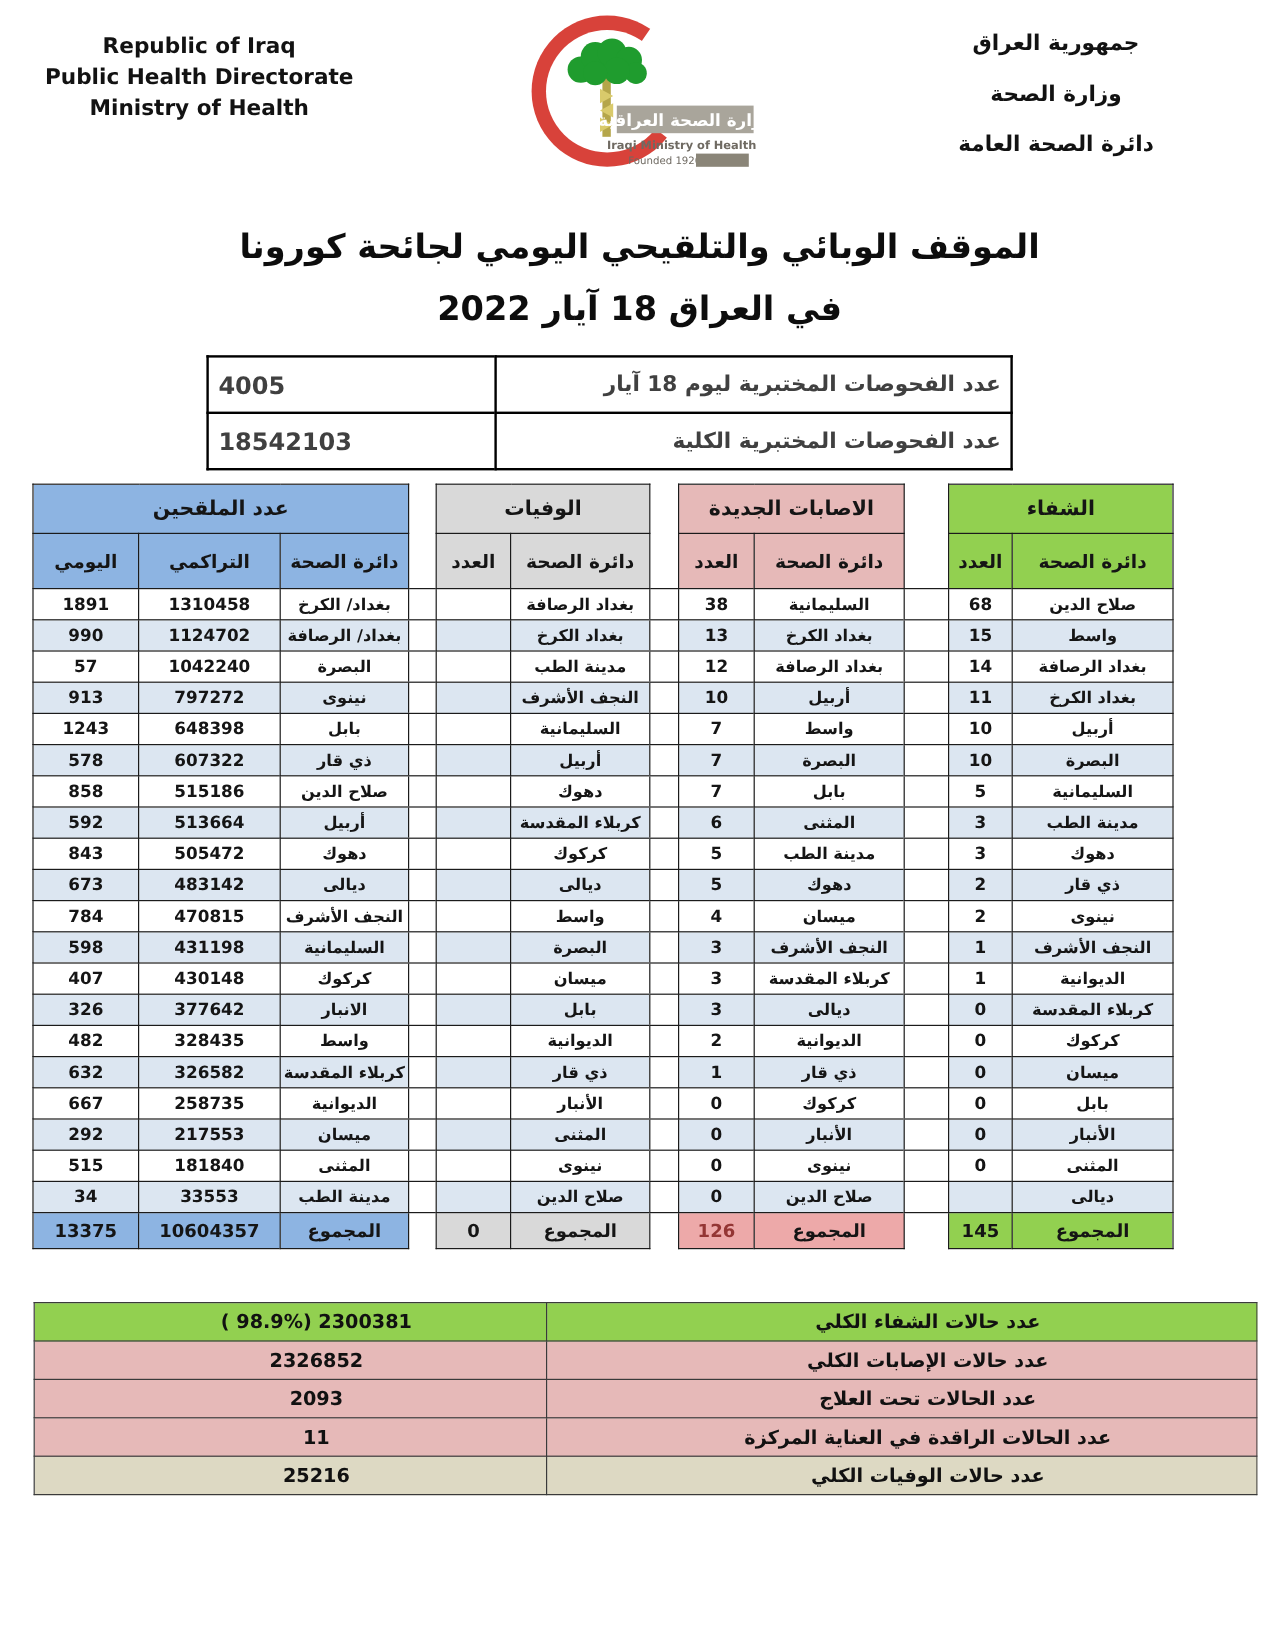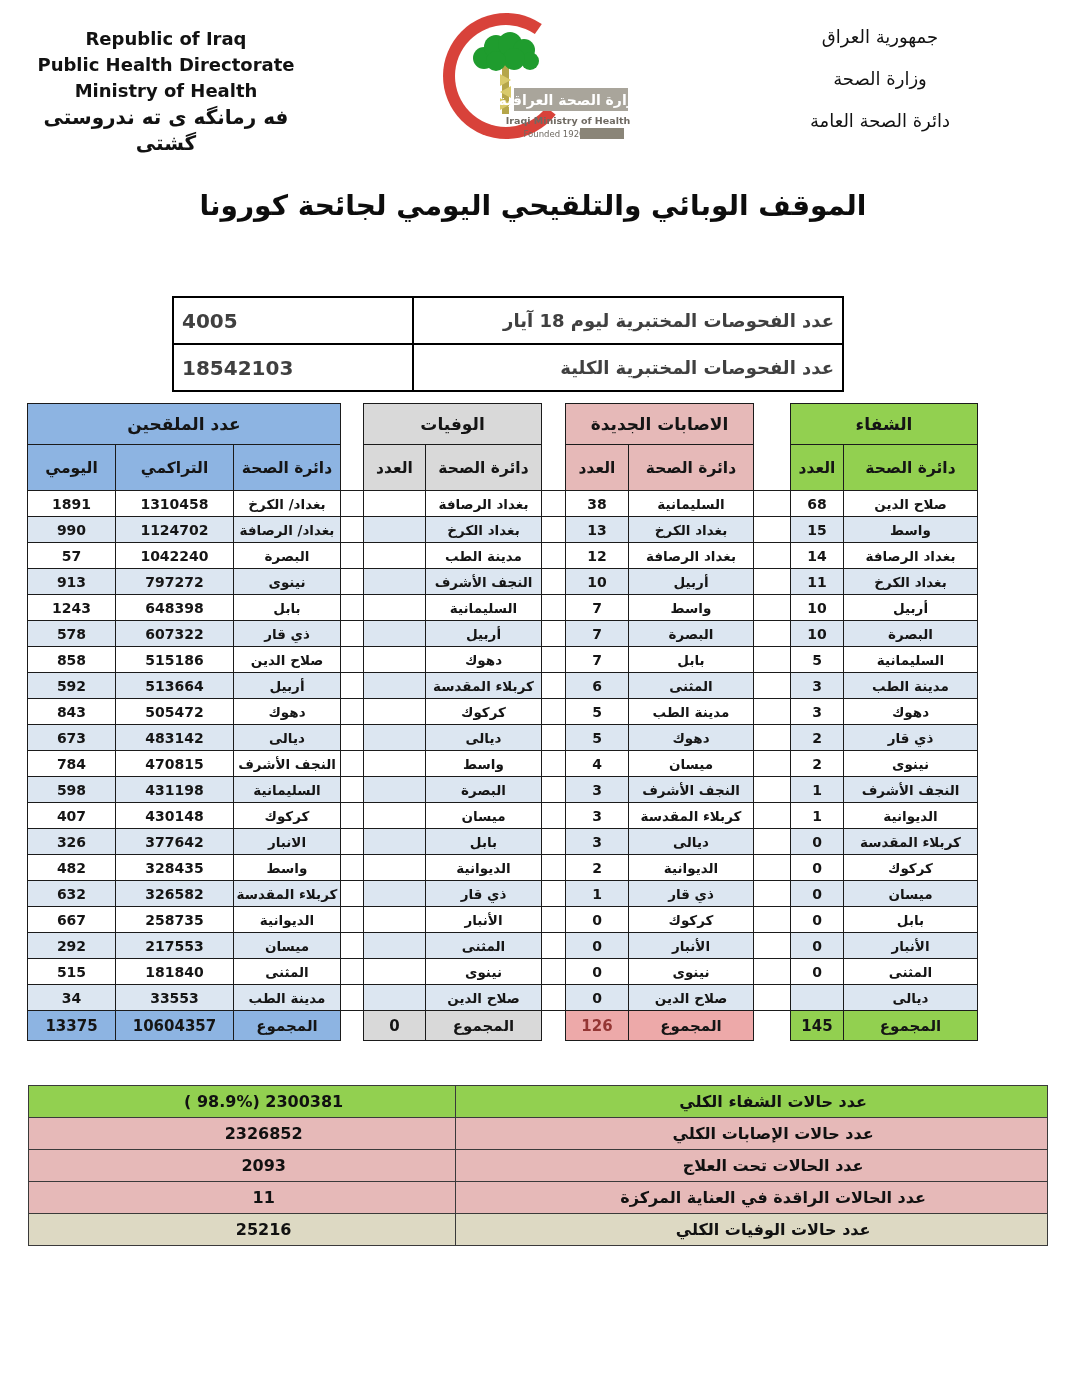--- a/index.html
+++ b/index.html
@@ -9,21 +9,21 @@
     --c-rec:#92d050; --c-inf:#e6b9b8; --c-inf-tot:#eda9a9;
     --c-dth:#d9d9d9; --c-vac:#8db4e2; --row-alt:#dce6f1; --c-beige:#ddd9c3;
   }
   .edge-line{position:absolute;left:1051px;top:0;width:2px;height:1373px;background:#c7c7c7;}
 
   
   .hdr-left{position:absolute;left:22px;top:26px;width:288px;text-align:center;
     font-weight:700;font-size:18px;line-height:26px;color:#121212;}
   .hdr-left .ku{font-size:20px;direction:rtl;}
   .hdr-right{position:absolute;left:760px;top:26px;width:240px;text-align:center;
-    font-weight:400;font-size:18px;color:#121212;direction:rtl;}
+    font-weight:700;font-size:18px;color:#121212;direction:rtl;}
   .hdr-right div{margin-bottom:21px;}
   .logo-wrap{position:absolute;left:418px;top:4px;width:220px;height:158px;}
 
   
   .title{position:absolute;left:133px;top:180px;width:800px;text-align:center;
     font-weight:700;font-size:28px;line-height:52px;color:#0d0d0d;direction:rtl;}
 
   
   .tests{position:absolute;left:172px;top:296px;border-collapse:collapse;table-layout:fixed;direction:rtl;}
   .tests td{border:2.2px solid #000;height:45px;font-weight:700;padding:0 8px;color:#404040;}
@@ -60,21 +60,20 @@
 </style>
 </head>
 <body>
 
 <div class="page" style="--c-rec: #92d050; --c-inf: #e6b9b8; --c-inf-tot: #eda9a9; --c-dth: #d9d9d9; --c-vac: #8db4e2; --row-alt: #dce6f1; --c-beige: #ddd9c3;">
 
   <div class="hdr-left">
     <div>Republic of Iraq</div>
     <div>Public Health Directorate</div>
     <div>Ministry of Health</div>
-    <div class="ku">فه رمانگه ی ته ندروستی گشتی</div>
   </div>
 
   <div class="logo-wrap">
     <svg viewBox="0 0 220 158" width="220" height="158">
       <circle cx="88" cy="72" r="63" fill="#d8423a"></circle>
       <circle cx="88" cy="72" r="51" fill="#ffffff"></circle>
       <polygon points="88,72 178,142 204,56 150,-18" fill="#ffffff"></polygon>
       <rect x="84" y="58" width="7" height="52" fill="#b5a64a"></rect>
       <polygon points="82,70 93,76 82,82" fill="#d9ca6b"></polygon>
       <polygon points="93,82 82,88 93,94" fill="#d9ca6b"></polygon>
@@ -97,20 +96,21 @@
   </div>
 
   <div class="hdr-right">
     <div>جمهورية العراق</div>
     <div>وزارة الصحة</div>
     <div>دائرة الصحة العامة</div>
   </div>
 
   <div class="title">
     <div>الموقف الوبائي والتلقيحي اليومي لجائحة كورونا</div>
+    <div>في العراق  18 آيار 2022</div>
   </div>
 
   <table class="tests">
     <tbody>
       <tr>
         <td class="t-label">عدد الفحوصات المختبرية  ليوم  18   آيار</td>
         <td class="t-value">4005</td>
       </tr>
       <tr>
         <td class="t-label">عدد الفحوصات المختبرية الكلية</td>

